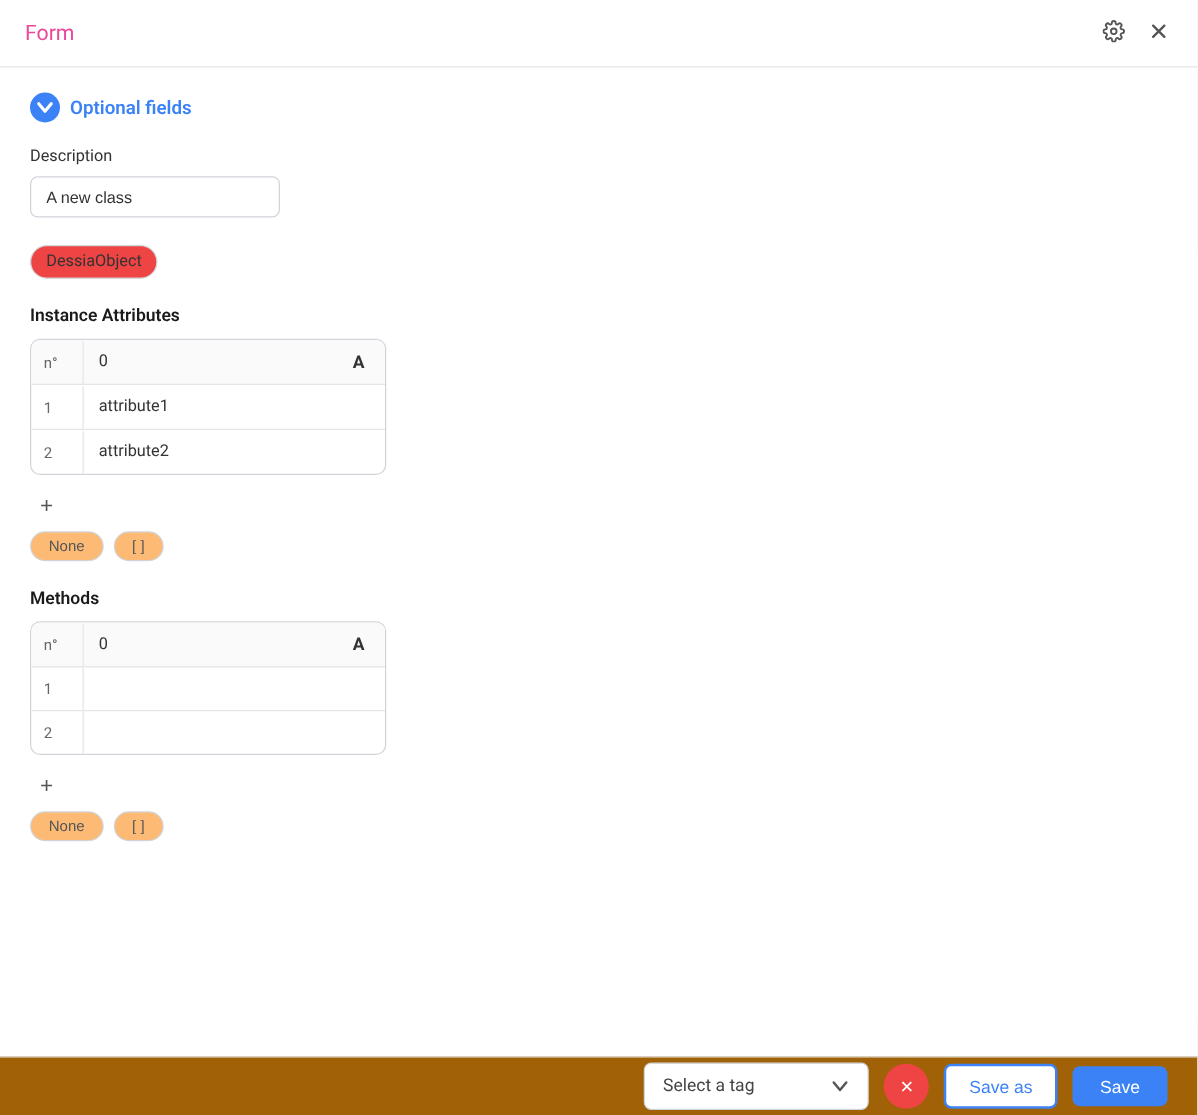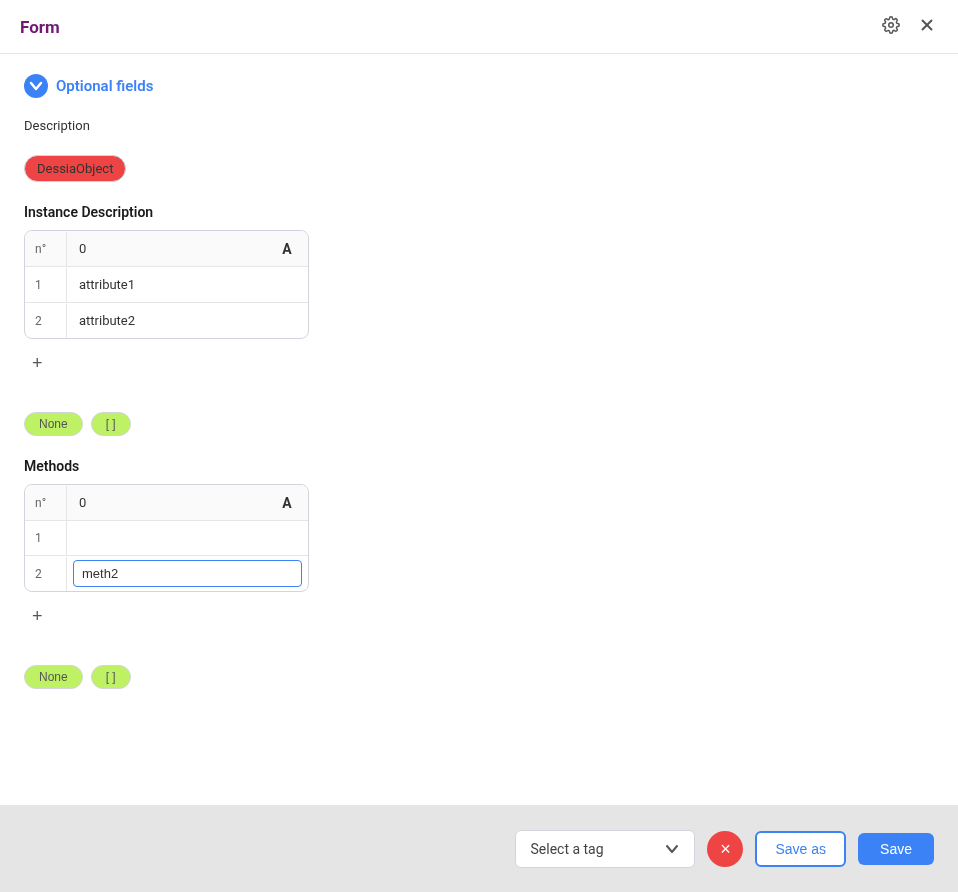--- a/index.html
+++ b/index.html
@@ -21,22 +21,22 @@
     }
     .modal-header {
       display: flex;
       align-items: center;
       justify-content: space-between;
       padding: 14px 20px;
       border-bottom: 1px solid #e5e5e5;
     }
     .modal-title {
       font-size: 17px;
-      font-weight: 700;
-      color: #701a75;
+      font-weight: 400;
+      color: #ec4899;
     }
     .header-icons {
       display: flex;
       align-items: center;
       gap: 14px;
     }
     .icon-btn {
       background: none;
       border: none;
       cursor: pointer;
@@ -171,32 +171,31 @@
       display: flex;
       gap: 8px;
       margin-top: 6px;
     }
     .filter-chip {
       border: 1px solid #d1d5db;
       border-radius: 20px;
       padding: 4px 14px;
       font-size: 12px;
       color: #555;
-      background: #bef264;
-      cursor: pointer;
-      margin-top: 28px;
+      background: #fdba74;
+      cursor: pointer;
     }
     .modal-footer {
       display: flex;
       align-items: center;
       justify-content: flex-end;
       gap: 12px;
-      padding: 24px 24px;
+      padding: 4px 24px;
       border-top: 1px solid #e5e5e5;
-      background: #e5e5e5;
+      background: #a16207;
     }
     .select-tag-dropdown {
       display: flex;
       align-items: center;
       justify-content: space-between;
       border: 1px solid #d1d5db;
       border-radius: 6px;
       padding: 10px 14px;
       min-width: 180px;
       font-size: 14px;
@@ -291,28 +290,29 @@
       <div class="chevron-circle">
         <svg viewBox="0 0 14 14">
           <polyline points="2,4 7,10 12,4"></polyline>
         </svg>
       </div>
       <span class="optional-fields-label">Optional fields</span>
     </div>
 
     <div class="field-section">
       <div class="field-label">Description</div>
+      <input class="text-input" type="text" value="A new class" style="">
     </div>
 
     <div class="field-section">
       <span class="tag-chip">DessiaObject</span>
     </div>
 
     <div class="field-section">
-      <div class="section-title">Instance Description</div>
+      <div class="section-title">Instance Attributes</div>
       <div class="attributes-table">
 
         <div class="table-row header-row">
           <div class="cell-num">n°</div>
           <div class="cell-name">0</div>
           <div class="cell-icon">A</div>
         </div>
 
         <div class="table-row">
           <div class="cell-num">1</div>
@@ -342,23 +342,20 @@
           <div class="cell-name">0</div>
           <div class="cell-icon">A</div>
         </div>
 
         <div class="table-row">
           <div class="cell-num">1</div>
         </div>
 
         <div class="table-row">
           <div class="cell-num">2</div>
-          <div class="editing-cell-wrapper">
-            <input class="editing-cell-input" type="text" value="meth2" style="">
-          </div>
         </div>
       </div>
       <button class="add-row-btn">
         <span>+</span>
       </button>
       <div class="filter-chips">
         <button class="filter-chip">None</button>
         <button class="filter-chip">[ ]</button>
       </div>
     </div>

